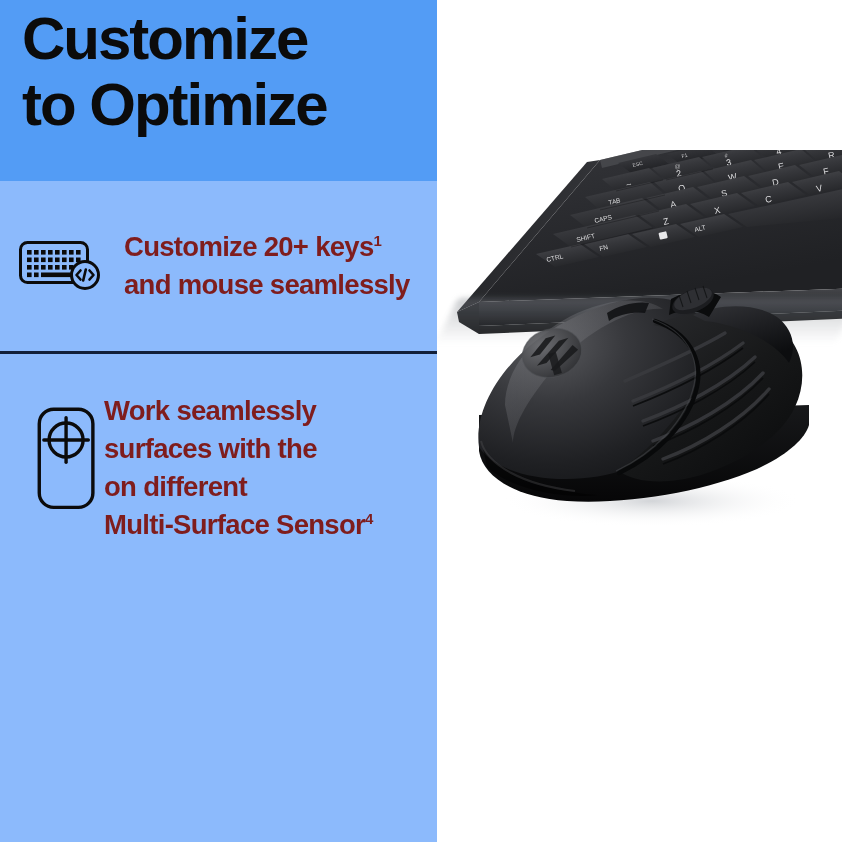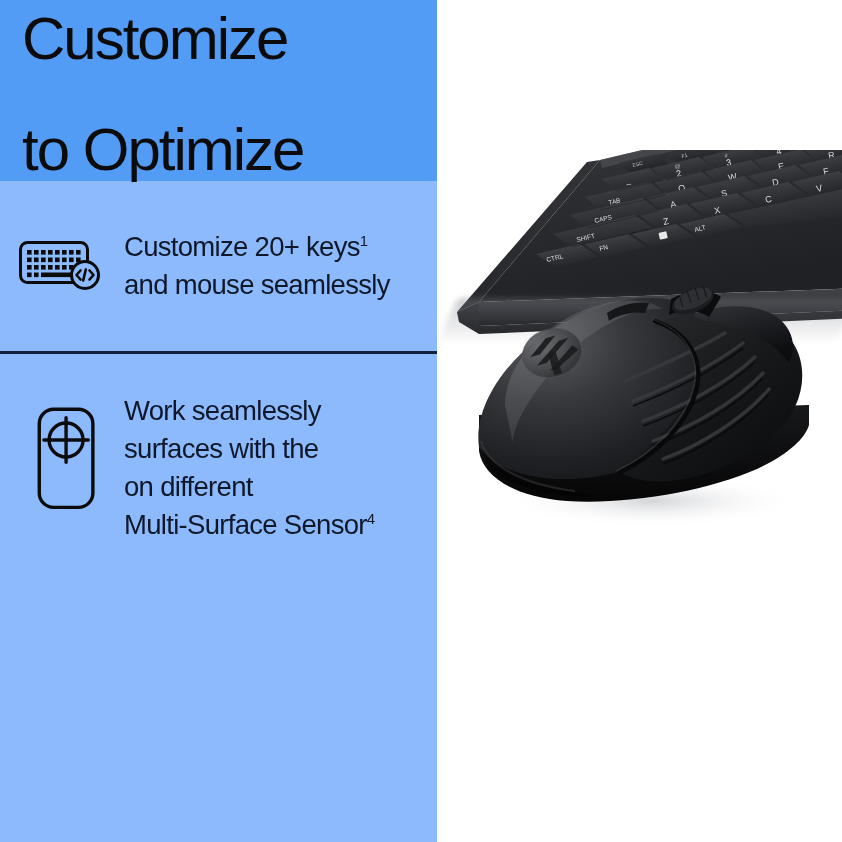--- a/index.html
+++ b/index.html
@@ -6,38 +6,38 @@
   body{width:842px;height:842px;overflow:hidden;
        font-family:"Liberation Sans","DejaVu Sans",sans-serif;}
 
   .page{position:relative;width:842px;height:842px;background:#ffffff;overflow:hidden;}
 
   
   .panel{position:absolute;left:0;top:0;width:437px;height:842px;background:#8cbafc;}
 
   .panel-header{position:absolute;left:0;top:0;width:437px;height:181px;background:#539cf5;}
   .headline{position:absolute;left:22px;top:6px;width:410px;
-            font-size:60px;line-height:66px;font-weight:400;color:#0b0b0b;
+            font-size:60px;line-height:66px;font-weight:700;color:#0b0b0b;
             letter-spacing:-2.0px;}
-  .headline .l2{display:block;margin-top:45px;}
+  .headline .l2{display:block;}
 
   
   .feature{position:absolute;display:flex;align-items:flex-start;}
   .feature .ico{flex:0 0 auto;}
-  .feature .txt{font-size:27.5px;line-height:38px;font-weight:400;color:#0f172a;
+  .feature .txt{font-size:27.5px;line-height:38px;font-weight:700;color:#7f1d1d;
                 letter-spacing:-0.7px;}
   .txt sup{font-size:15px;line-height:0;vertical-align:super;letter-spacing:0;}
 
   #feat-1{left:18px;top:228px;width:415px;}
   #feat-1 .ico{width:86px;margin-top:10px;}
   #feat-1 .txt{margin-left:20px;padding-top:0px;}
 
   #feat-2{left:18px;top:392px;width:415px;}
   #feat-2 .ico{width:86px;margin-top:14px;padding-left:18px;box-sizing:border-box;}
-  #feat-2 .txt{margin-left:20px;padding-top:0px;}
+  #feat-2 .txt{padding-top:0px;}
 
   .divider{position:absolute;left:0;top:351px;width:437px;height:3px;background:#12203a;}
 
   
   .photo-area{position:absolute;left:437px;top:0;width:405px;height:842px;background:#fff;}
 
   
   .kb-wrap{position:absolute;left:0px;top:150px;width:425px;height:230px;overflow:hidden;}
   .kb-refl{position:absolute;left:10px;top:148px;width:400px;height:46px;
            background:linear-gradient(to bottom,rgba(120,125,132,.40),rgba(255,255,255,0));

